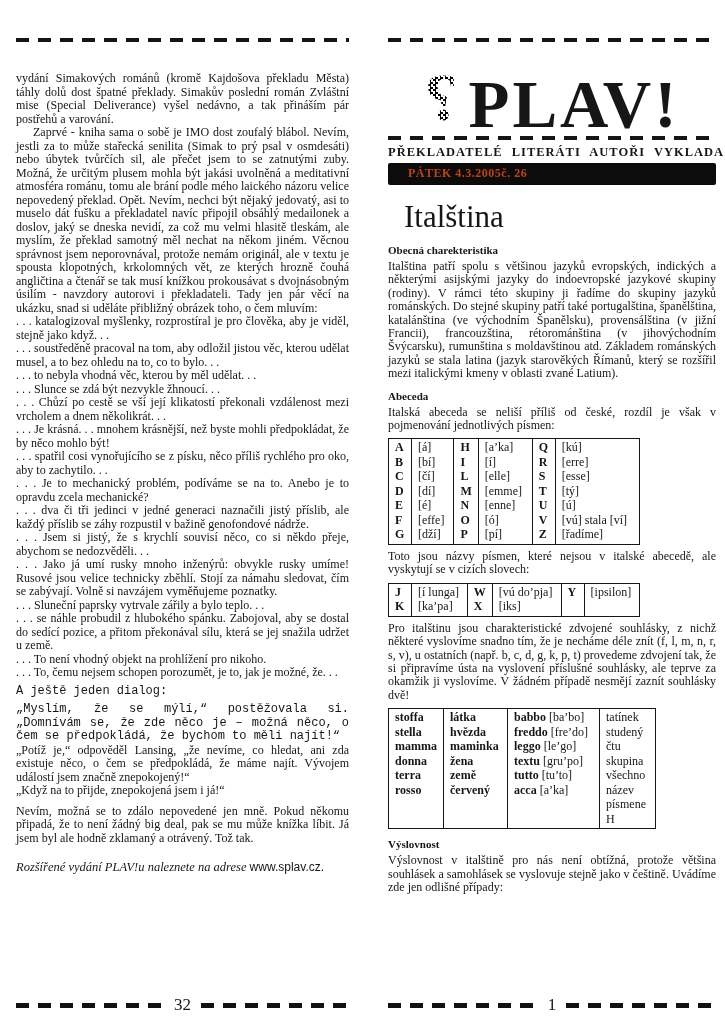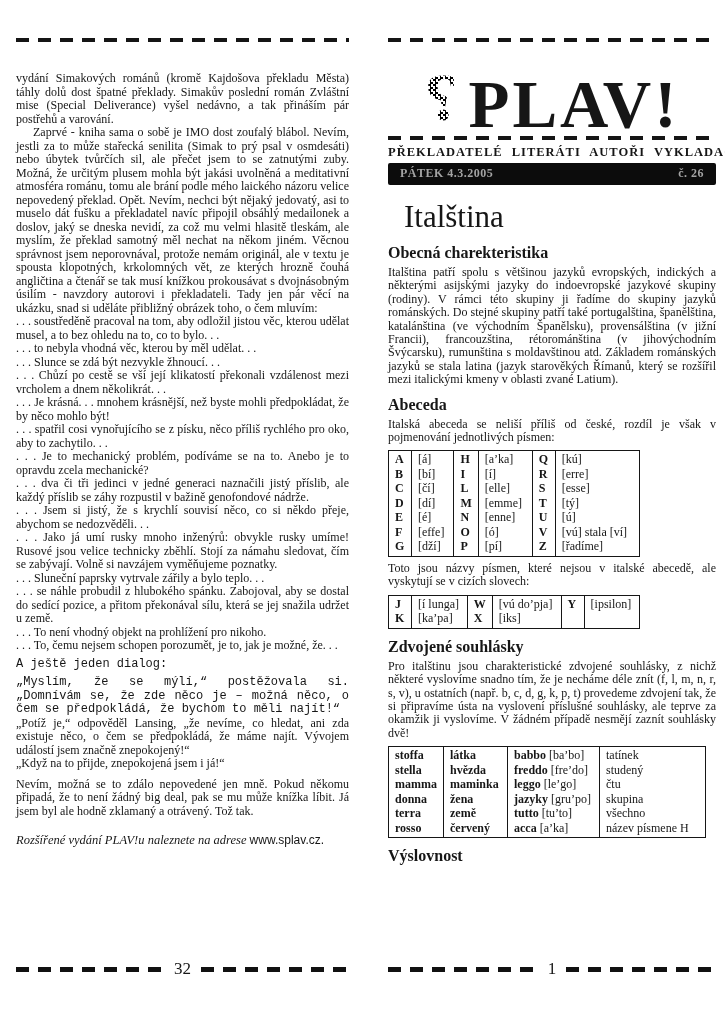--- a/index.html
+++ b/index.html
@@ -20,70 +20,71 @@
   
   .col-left { position:absolute; left:16px; top:38px; width:333px; }
   .col-right { position:absolute; left:388px; top:38px; width:328px; }
   .lp-body { margin-top:30px; font-size:12px; line-height:13.5px; text-align:justify; }
   .lp-body p { margin:0; }
   .lp-body p.indent { text-indent:17px; }
   .gap-s { margin-top:5px !important;font-family:Liberation Mono, monospace; }
   .gap-m { margin-top:7px !important; }
   .footnote { margin-top:16px !important; font-style:italic; font-size:12.5px; }
   .footnote .url { font-style:normal; font-family:"Liberation Sans", sans-serif; font-size:12px; }
-  .footer { position:absolute; top:960px; display:flex; align-items:center; gap:10px; }
+  .footer { position:absolute; top:996px; display:flex; align-items:center; gap:10px; }
   .footer.fl { left:16px; width:333px; }
   .footer.fr { left:388px; width:328px; }
   .footer .dash { flex:1; height:5px; background: repeating-linear-gradient(90deg, #111 0 13px, transparent 13px 22px); }
   .footer .num { font-size:17px; line-height:1; padding-bottom:2px; }
   
   .logo-row { display:flex; justify-content:center; align-items:flex-end; height:94px; padding:4px 0 6px; }
   .qmark { display:inline-block; transform: scaleX(-1); font-weight:bold; font-size:68px; line-height:0.95; margin:0 10px 0 0; }
   @supports (-webkit-background-clip: text) {
     .qmark-inner {
       background: repeating-conic-gradient(#000 0% 25%, #fff 0% 50%);
       background-size: 5px 5px;
       -webkit-background-clip: text;
       background-clip: text;
       color: transparent;
     }
   }
   .logo-title { font-weight:bold; font-size:67px; line-height:0.74; letter-spacing:3px; }
   .mag-subtitle { text-align:center; font-weight:bold; font-size:12.5px; letter-spacing:1px; word-spacing:5px; white-space:nowrap; margin:5px 0 3px; }
-  .issue-bar { background:#0c0c0c; color:#a3a3a3; display:flex; justify-content:space-between; align-items:center; padding:3px 12px 4px; font-weight:bold; font-size:12px; letter-spacing:0.5px; border-radius:2px; }
+  .issue-bar { background:#0c0c0c; color:#c2410c; display:flex; justify-content:flex-start; align-items:center; padding:3px 20px 4px; font-weight:bold; font-size:12px; letter-spacing:0.5px; border-radius:2px; }
   
   .article-title { font-size:31px; font-weight:400; margin:14px 16px 3px; }
-  .subhead { font-size:16px; font-weight:bold; margin:9px 0 4px; }
+  .subhead { font-size:11px; font-weight:bold; margin:9px 0 4px; }
   .rc-text { font-size:12px; line-height:13.4px; text-align:justify; margin:0; }
   table { border-collapse:collapse; margin:6px 0 5px; font-size:12px; line-height:14.5px; }
   table, td { border:1px solid #161616; }
   td { border-top:none; border-bottom:none; padding:0 6px; vertical-align:top; }
   tr:first-child td { padding-top:1px; }
   tr:last-child td { padding-bottom:2px; }
   .lt { font-weight:bold; }
   .t-alpha { width:252px; }
   .t-alpha td.lt { width:23px; }
   .t-foreign { width:252px; }
   .t-foreign td.lt { width:23px; }
-  .t-doubles { width:318px; }
+  .t-doubles { width:268px; }
   .t-doubles td:nth-child(1) { width:52px; }
   .t-doubles td:nth-child(2) { width:64px;font-weight:bold; }
   .t-doubles td:nth-child(3) { width:92px; }
   .w { font-weight:bold; }
 </style>
 </head>
 <body>
 
 <div class="sheet">
 
   <div class="col-left">
     <div class="dashline"></div>
     <div class="lp-body">
       <p>vydání Simakových románů (kromě Kajdošova překladu Města) táhly dolů dost špatné překlady. Simakův poslední román Zvláštní mise (Special Deliverance) vyšel nedávno, a tak přináším pár postřehů a varování.</p>
       <p class="indent">Zaprvé - kniha sama o sobě je IMO dost zoufalý blábol. Nevím, jestli za to může stařecká senilita (Simak to prý psal v osmdesáti) nebo úbytek tvůrčích sil, ale přečet jsem to se zatnutými zuby. Možná, že určitým plusem mohla být jakási uvolněná a meditativní atmosféra románu, tomu ale brání podle mého laického názoru velice nepovedený překlad. Opět. Nevím, nechci být nějaký jedovatý, asi to muselo dát fušku a překladatel navíc připojil obsáhlý medailonek a doslov, jaký se dneska nevidí, za což mu velmi hlasitě tleskám, ale myslím, že překlad samotný měl nechat na někom jiném. Věcnou správnost jsem neporovnával, protože nemám originál, ale v textu je spousta klopotných, krkolomných vět, ze kterých hrozně čouhá angličtina a čtenář se tak musí knížkou prokousávat s dvojnásobným úsilím - navzdory autorovi i překladateli. Tady jen pár věcí na ukázku, snad si uděláte přibližný obrázek toho, o čem mluvím:</p>
+      <p>. . . katalogizoval myšlenky, rozprostíral je pro člověka, aby je viděl, stejně jako když. . .</p>
       <p>. . . soustředěně pracoval na tom, aby odložil jistou věc, kterou udělat musel, a to bez ohledu na to, co to bylo. . .</p>
       <p>. . . to nebyla vhodná věc, kterou by měl udělat. . .</p>
       <p>. . . Slunce se zdá být nezvykle žhnoucí. . .</p>
       <p>. . . Chůzí po cestě se vší její klikatostí překonali vzdálenost mezi vrcholem a dnem několikrát. . .</p>
       <p>. . . Je krásná. . . mnohem krásnější, než byste mohli předpokládat, že by něco mohlo být!</p>
       <p>. . . spatřil cosi vynořujícího se z písku, něco příliš rychlého pro oko, aby to zachytilo. . .</p>
       <p>. . . Je to mechanický problém, podíváme se na to. Anebo je to opravdu zcela mechanické?</p>
       <p>. . . dva či tři jedinci v jedné generaci naznačili jistý příslib, ale každý příslib se záhy rozpustil v bažině genofondové nádrže.</p>
       <p>. . . Jsem si jistý, že s krychlí souvisí něco, co si někdo přeje, abychom se nedozvěděli. . .</p>
       <p>. . . Jako já umí rusky mnoho inženýrů: obvykle rusky umíme! Rusové jsou velice technicky zběhlí. Stojí za námahu sledovat, čím se zabývají. Volně si navzájem vyměňujeme poznatky.</p>
@@ -198,21 +199,20 @@
           <td class="lt">K</td>
             <td>[ka’pa]</td>
             <td class="lt">X</td>
             <td>[iks]</td>
             <td class="lt"></td>
             <td></td>
         </tr>
       </tbody>
     </table>
 
-    <h2 class="subhead">Zdvojené souhlásky</h2>
     <p class="rc-text">Pro italštinu jsou charakteristické zdvojené souhlásky, z nichž některé vyslovíme snadno tím, že je necháme déle znít (f, l, m, n, r, s, v), u ostatních (např. b, c, d, g, k, p, t) provedeme zdvojení tak, že si připravíme ústa na vyslovení příslušné souhlásky, ale teprve za okamžik ji vyslovíme. V žádném případě nesmějí zaznít souhlásky dvě!</p>
 
     <table class="t-doubles">
       <tbody>
         <tr>
           <td class="w">stoffa</td>
             <td>látka</td>
             <td><span class="w">babbo</span> <span>[ba’bo]</span></td>
             <td>tatínek</td>
         </tr>
@@ -224,39 +224,40 @@
         </tr>
         <tr>
           <td class="w">mamma</td>
             <td>maminka</td>
             <td><span class="w">leggo</span> <span>[le’go]</span></td>
             <td>čtu</td>
         </tr>
         <tr>
           <td class="w">donna</td>
             <td>žena</td>
-            <td><span class="w">jazyky</span> <span>[gru’po]</span></td>
+            <td><span class="w">textu</span> <span>[gru’po]</span></td>
             <td>skupina</td>
         </tr>
         <tr>
           <td class="w">terra</td>
             <td>země</td>
             <td><span class="w">tutto</span> <span>[tu’to]</span></td>
             <td>všechno</td>
         </tr>
         <tr>
           <td class="w">rosso</td>
             <td>červený</td>
             <td><span class="w">acca</span> <span>[a’ka]</span></td>
             <td>název písmene H</td>
         </tr>
       </tbody>
     </table>
 
     <h2 class="subhead">Výslovnost</h2>
+    <p class="rc-text">Výslovnost v italštině pro nás není obtížná, protože většina souhlásek a samohlásek se vyslovuje stejně jako v češtině. Uvádíme zde jen odlišné případy:</p>
   </div>
 
   <div class="footer fl">
     <span class="dash"></span>
     <span class="num">32</span>
     <span class="dash"></span>
   </div>
   <div class="footer fr">
     <span class="dash"></span>
     <span class="num">1</span>

